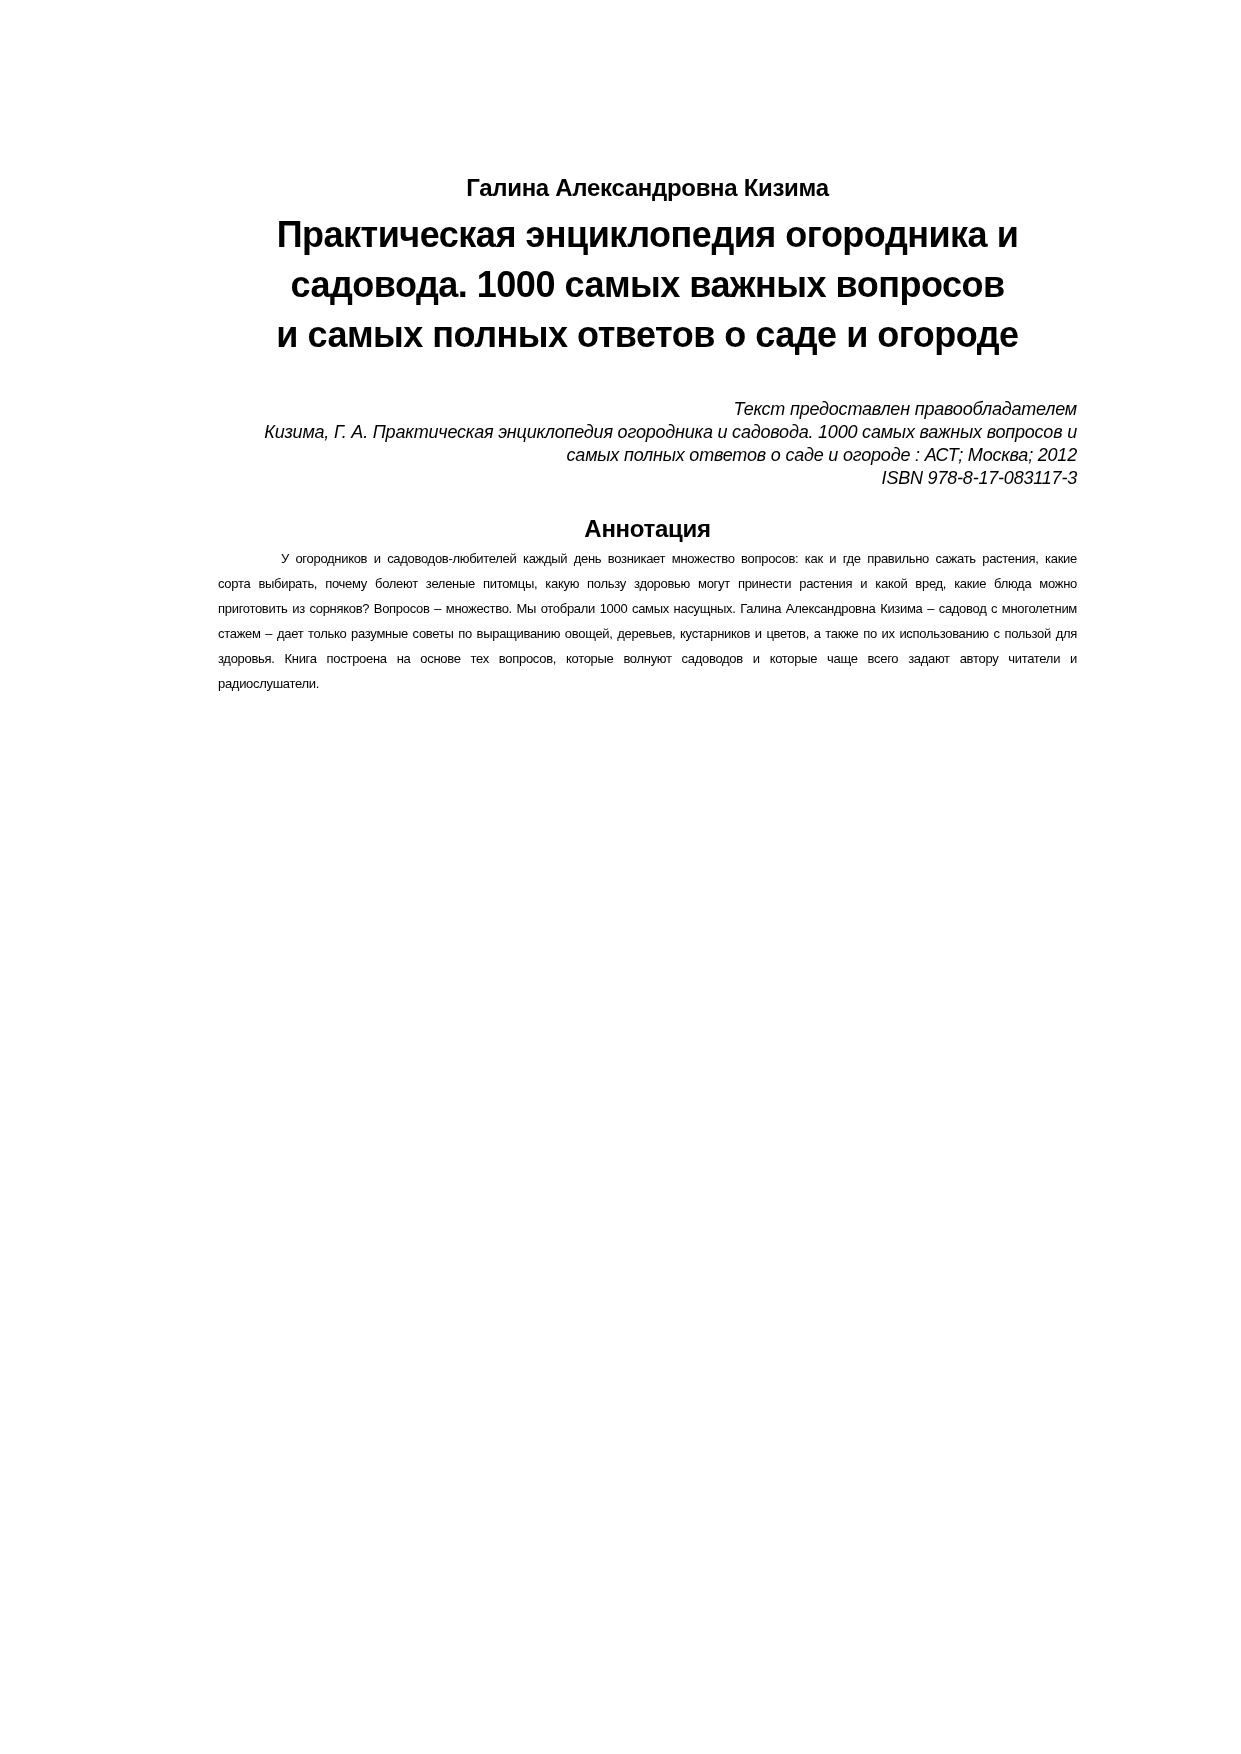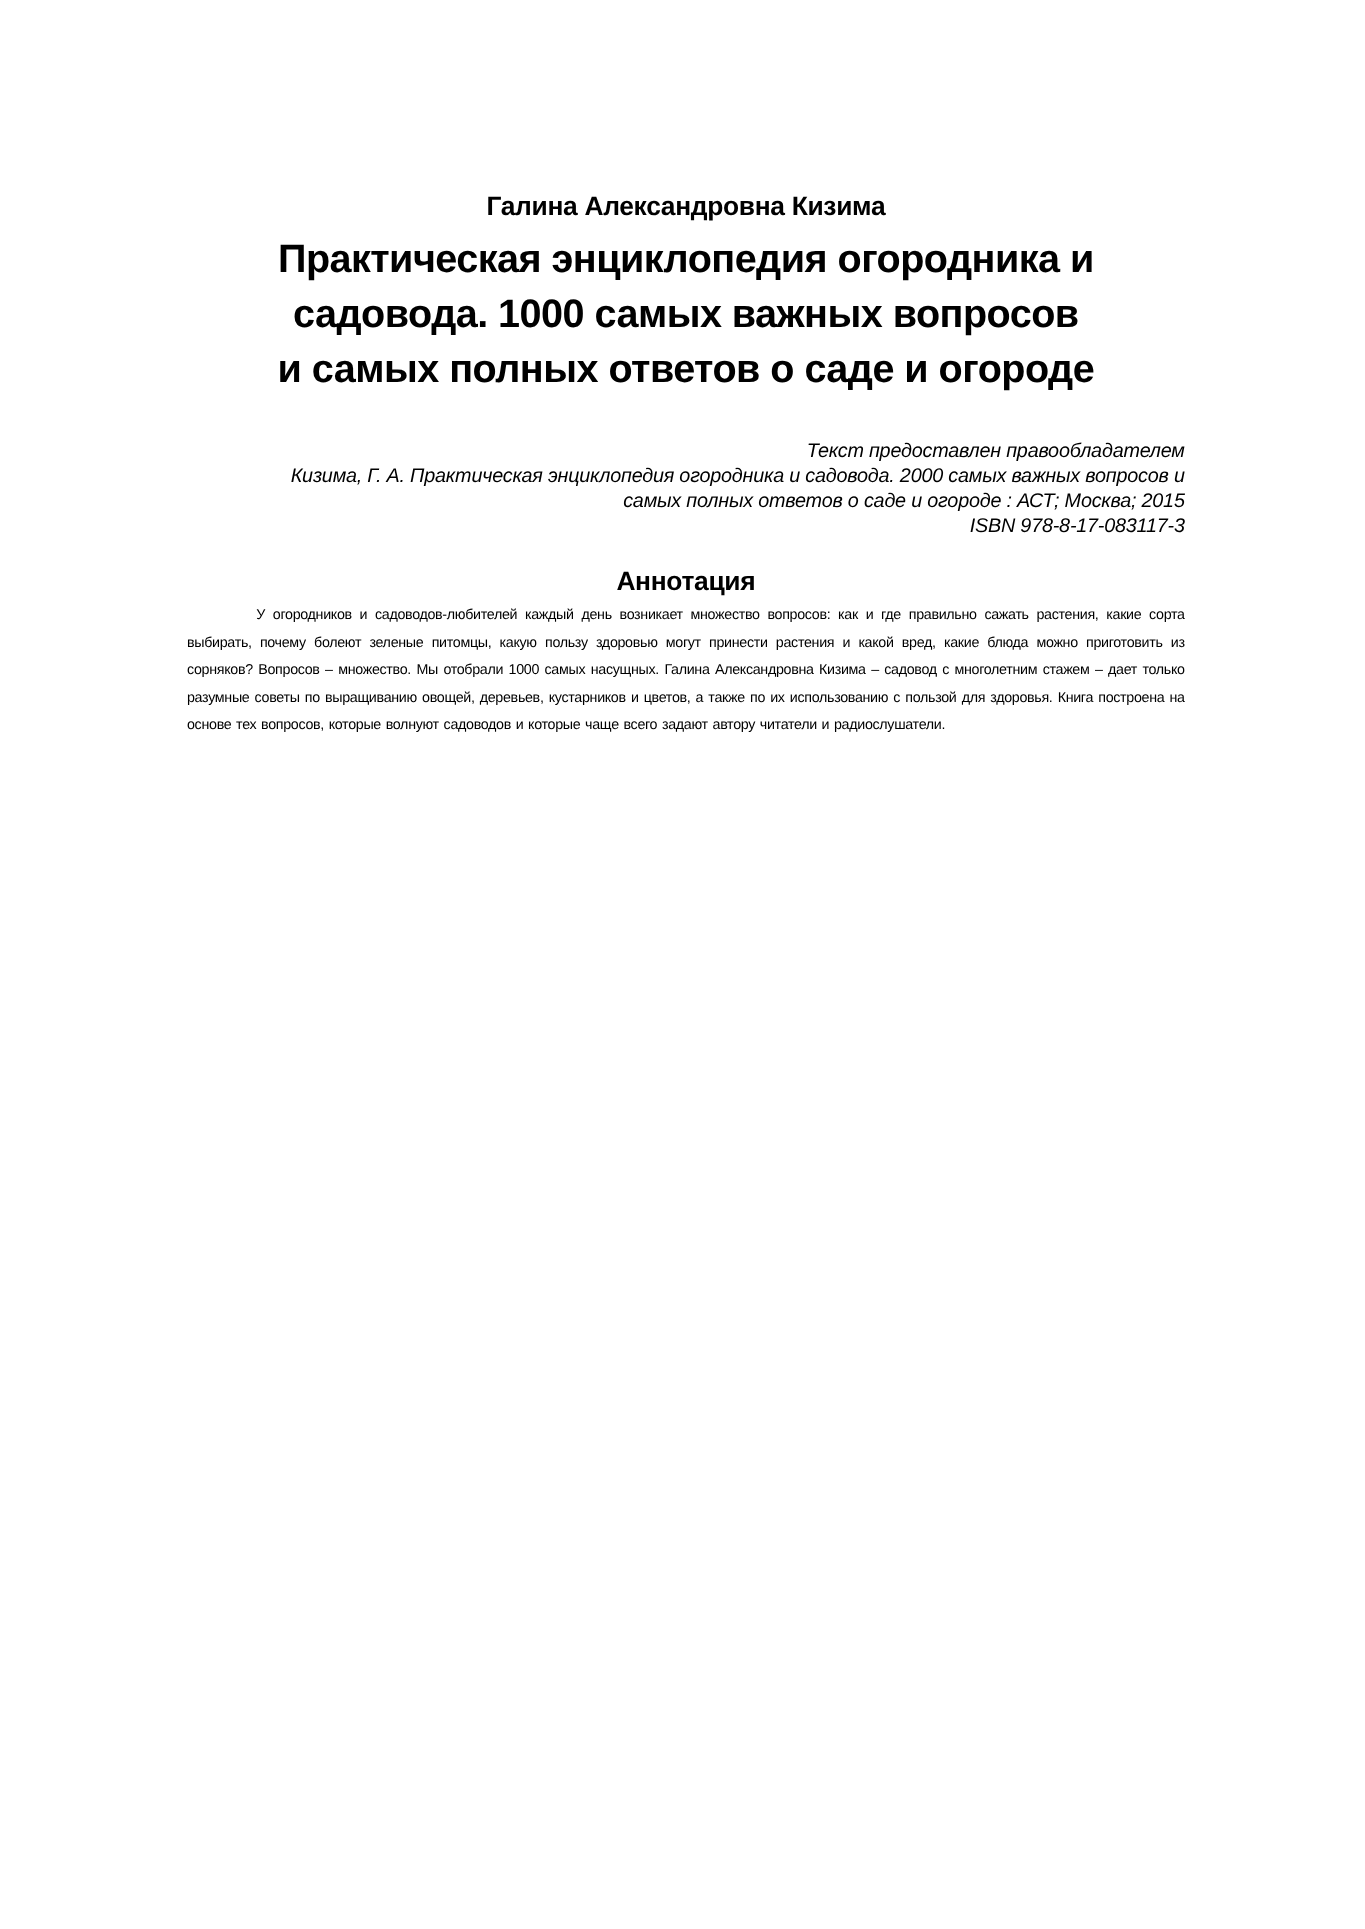--- a/index.html
+++ b/index.html
@@ -9,20 +9,21 @@
   }
   .page {
     position: relative;
     width: 1241px;
     height: 1754px;
     background: #ffffff;
     color: #000000;
     font-family: "Liberation Sans", "DejaVu Sans", sans-serif;
     overflow: hidden;
     box-sizing: border-box;
+    padding-left: 48px;
   }
   .content {
     margin: 0 164px 0 170px; 
     padding-top: 173px;
   }
   .author {
     font-size: 24px;
     line-height: 30px;
     font-weight: bold;
     text-align: center;
@@ -71,22 +72,22 @@
     <div class="author">Галина Александровна Кизима</div>
 
     <div class="title">
       <div>Практическая энциклопедия огородника и</div>
       <div>садовода. 1000 самых важных вопросов</div>
       <div>и самых полных ответов о саде и огороде</div>
     </div>
 
     <div class="citation">
       <div>Текст предоставлен правообладателем</div>
-      <div>Кизима, Г. А. Практическая энциклопедия огородника и садовода. 2000 самых важных вопросов и</div>
-      <div>самых полных ответов о саде и огороде : АСТ; Москва; 2015</div>
+      <div>Кизима, Г. А. Практическая энциклопедия огородника и садовода. 1000 самых важных вопросов и</div>
+      <div>самых полных ответов о саде и огороде : АСТ; Москва; 2012</div>
       <div>ISBN 978-8-17-083117-3</div>
     </div>
 
     <div class="annotation-heading">Аннотация</div>
 
     <div class="annotation-body">У огородников и садоводов-любителей каждый день возникает множество вопросов: как и где правильно сажать растения, какие сорта выбирать, почему болеют зеленые питомцы, какую пользу здоровью могут принести растения и какой вред, какие блюда можно приготовить из сорняков? Вопросов – множество. Мы отобрали 1000 самых насущных. Галина Александровна Кизима – садовод с многолетним стажем – дает только разумные советы по выращиванию овощей, деревьев, кустарников и цветов, а также по их использованию с пользой для здоровья. Книга построена на основе тех вопросов, которые волнуют садоводов и которые чаще всего задают автору читатели и радиослушатели.</div>
 
   </div>
 </div>
 

